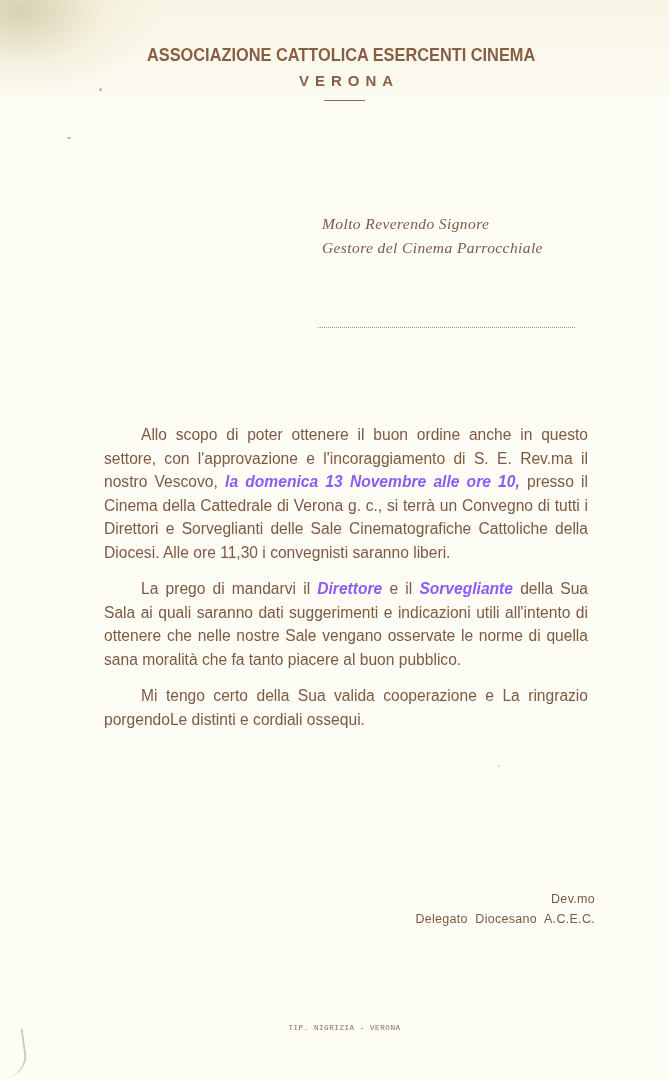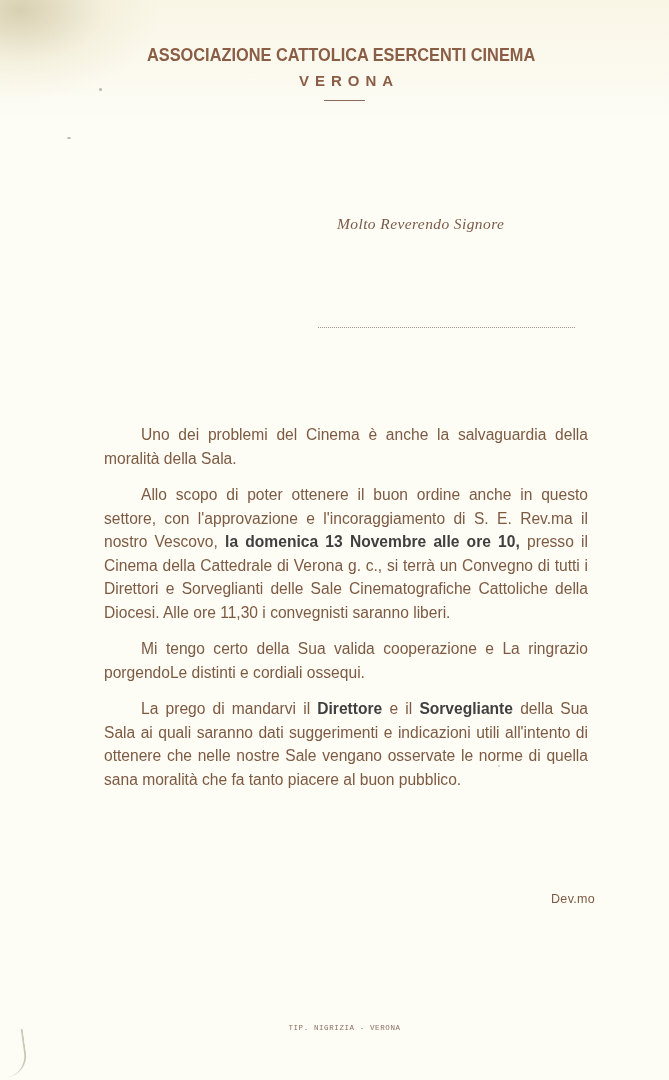--- a/index.html
+++ b/index.html
@@ -73,21 +73,21 @@
       width: 41px;
       height: 1px;
       background: #8a6b58;
       margin: 11px auto 0;
       position: relative;
       left: 10px;
     }
 
     .addressee {
       position: absolute;
-      left: 337px;
+      left: 322px;
       top: 212px;
       font-family: "Liberation Serif", serif;
       font-style: italic;
       font-size: 15.5px;
       line-height: 24px;
       color: #7a5a48;
       letter-spacing: 0.4px;
     }
     .addressee div { white-space: nowrap; }
     .dotted-line {
@@ -106,21 +106,21 @@
       width: 484px;
       font-size: 15.6px;
       line-height: 23.5px;
       color: #7d5a42;
       text-align: justify;
     }
     .body-text p {
       margin: 0 0 13px 0;
       text-indent: 37px;
     }
-    .body-text b { color: #404040; }
+    .body-text b { color: #8b5cf6; font-style: italic; }
 
     .signature {
       position: absolute;
       left: 360px;
       top: 889px;
       width: 235px;
       text-align: right;
       font-size: 12.5px;
       line-height: 20px;
       color: #7d5a42;
@@ -152,27 +152,28 @@
 <div class="speck s3"></div>
 
 <div class="header">
   <div class="org-name">ASSOCIAZIONE CATTOLICA ESERCENTI CINEMA</div>
   <div class="city">VERONA</div>
   <div class="city-rule"></div>
 </div>
 
 <div class="addressee">
   <div>Molto Reverendo Signore</div>
+  <div>Gestore del Cinema Parrocchiale</div>
 </div>
 <div class="dotted-line"></div>
 
 <div class="body-text">
-  <p>Uno dei problemi del Cinema è anche la salvaguardia della moralità della Sala.</p>
   <p><span>Allo scopo di poter ottenere il buon ordine anche in questo settore, con l'approvazione e l'incoraggiamento di S. E. Rev.ma il nostro Vescovo, </span><b>la domenica 13 Novembre alle ore 10,</b><span> presso il Cinema della Cattedrale di Verona g. c., si terrà un Convegno di tutti i Direttori e Sorveglianti delle Sale Cinematografiche Cattoliche della Diocesi. Alle ore 11,30 i convegnisti saranno liberi.</span></p>
+  <p><span>La prego di mandarvi il </span><b>Direttore</b><span> e il </span><b>Sorvegliante</b><span> della Sua Sala ai quali saranno dati suggerimenti e indicazioni utili all'intento di ottenere che nelle nostre Sale vengano osservate le norme di quella sana moralità che fa tanto piacere al buon pubblico.</span></p>
   <p>Mi tengo certo della Sua valida cooperazione e La ringrazio porgendoLe distinti e cordiali ossequi.</p>
-  <p><span>La prego di mandarvi il </span><b>Direttore</b><span> e il </span><b>Sorvegliante</b><span> della Sua Sala ai quali saranno dati suggerimenti e indicazioni utili all'intento di ottenere che nelle nostre Sale vengano osservate le norme di quella sana moralità che fa tanto piacere al buon pubblico.</span></p>
 </div>
 
 <div class="signature">
   <div class="sig-line sig-closing">Dev.mo</div>
+  <div class="sig-line" style="white-space:pre;">Delegato  Diocesano  A.C.E.C.</div>
 </div>
 
 <div class="printer">TIP. NIGRIZIA - VERONA</div>
 
 </body></html>

